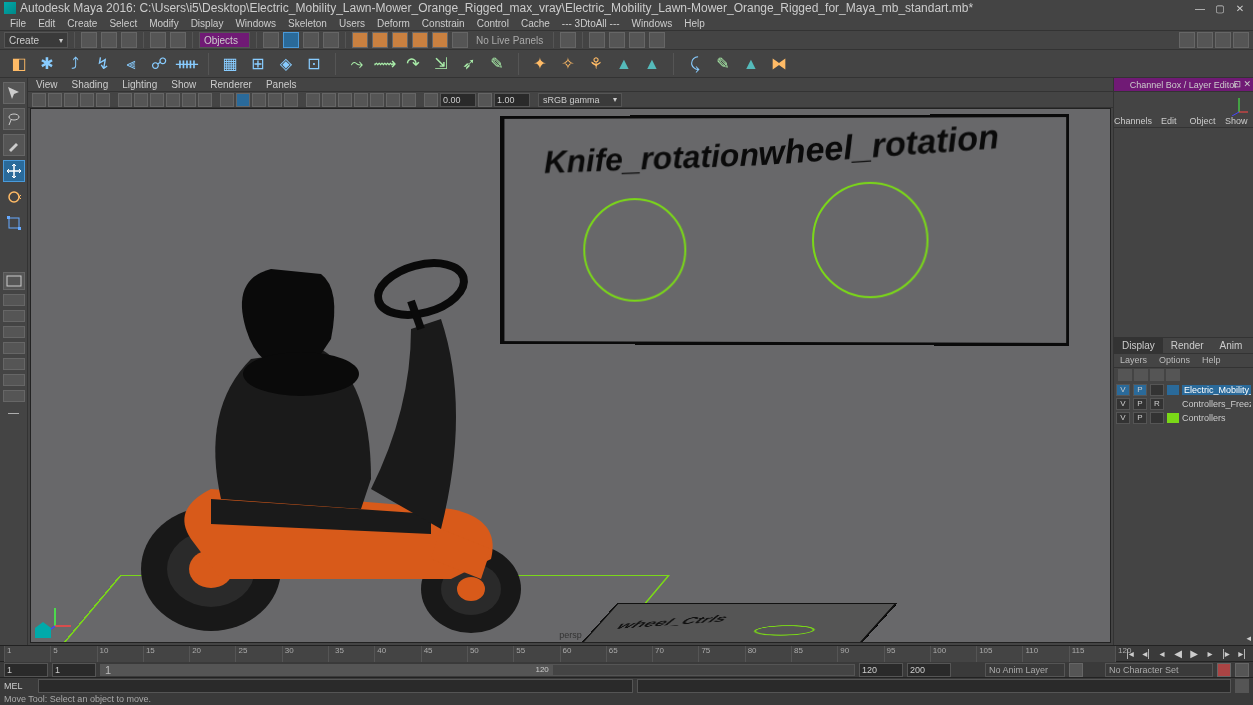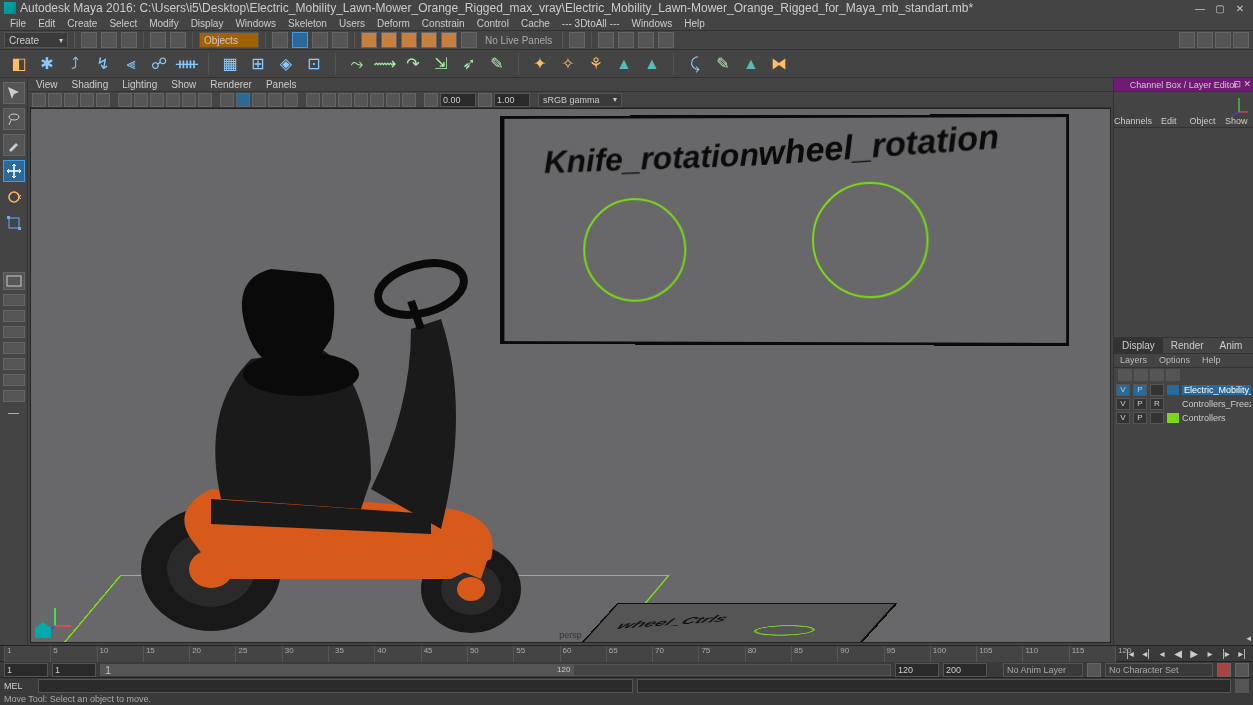--- a/index.html
+++ b/index.html
@@ -15,21 +15,21 @@
 
 .menu-bar { height: 14px; background: #444; display: flex; align-items: center; padding: 0 4px; gap: 0; font-size: 10px; }
 .menu-bar span { padding: 0 6px; color: #ccc; cursor: default; }
 
 
 .shelf-bar { height: 20px; background: #444; border-top: 1px solid #333; border-bottom: 1px solid #333; display: flex; align-items: center; padding: 0 4px; gap: 4px; }
 .rigging-dd { width: 64px; height: 16px; background: #3a3a3a; border: 1px solid #555; display: flex; align-items: center; padding: 0 4px; font-size: 10px; color: #ccc; }
 .rigging-dd .chev { margin-left: auto; font-size: 8px; }
 .sep-v { width: 1px; height: 16px; background: #555; margin: 0 2px; }
 .icon-sm { width: 16px; height: 16px; background: #555; border: 1px solid #666; }
-.objects-dd { width: 60px; height: 16px; background: #a16207; border: 1px solid #555; font-size: 10px; color: #ccc; display: flex; align-items: center; padding: 0 4px; }
+.objects-dd { width: 51px; height: 16px; background: #701a75; border: 1px solid #555; font-size: 10px; color: #ccc; display: flex; align-items: center; padding: 0 4px; }
 .no-live { font-size: 10px; color: #aaa; margin: 0 4px; }
 .snap-icon { width: 16px; height: 16px; border: 1px solid #666; }
 .snap-orange { background: #c88040; }
 .snap-gray { background: #555; }
 .snap-blue-active { background: #2a6a9a; border-color: #4a9ada; }
 .shelf-right-icons { margin-left: auto; display: flex; gap: 2px; }
 
 
 .tools-shelf { height: 28px; background: #444; border-bottom: 1px solid #333; display: flex; align-items: center; padding: 0 8px; gap: 6px; }
 .tool-big { width: 22px; height: 22px; display: flex; align-items: center; justify-content: center; font-size: 16px; }
@@ -100,21 +100,21 @@
 .timeline-ruler .tick { position: absolute; top: 0; height: 16px; border-left: 1px solid #555; font-size: 8px; color: #aaa; padding-left: 2px; }
 .play-controls { display: flex; gap: 2px; padding: 0 4px; }
 .play-btn { width: 14px; height: 14px; color: #ccc; font-size: 10px; display: flex; align-items: center; justify-content: center; }
 
 
 .range-row { height: 16px; background: #3a3a3a; display: flex; align-items: center; gap: 4px; padding: 0 4px; border-top: 1px solid #222; }
 .range-input { width: 44px; height: 14px; background: #2a2a2a; border: 1px solid #555; color: #ccc; font-size: 9px; padding: 0 2px; }
 .range-track { flex: 1; height: 12px; background: #444; position: relative; border: 1px solid #555; }
 .range-slider { position: absolute; left: 0; width: 60%; height: 100%; background: #555; display: flex; align-items: center; justify-content: flex-end; padding-right: 4px; }
 .range-slider .handle-num { font-size: 8px; color: #ccc; }
-.range-dd { width: 80px; height: 14px; background: #3a3a3a; border: 1px solid #555; font-size: 9px; color: #aaa; padding: 0 3px; display: flex; align-items: center; }
+.range-dd { width: 80px; height: 14px; background: #3a3a3a; border: 1px solid #555; font-size: 9px; color: #aaa; padding: 0 3px; display: flex; align-items: center; margin-left: 18px; }
 
 
 .cmd-row { height: 16px; background: #3a3a3a; display: flex; align-items: center; gap: 4px; padding: 0 4px; border-top: 1px solid #222; }
 .mel-label { width: 30px; font-size: 9px; color: #ccc; }
 .cmd-input { flex: 1; height: 14px; background: #2a2a2a; border: 1px solid #555; }
 .cmd-icon { width: 14px; height: 14px; background: #555; }
 
 
 .status-bar { height: 12px; background: #3a3a3a; font-size: 9px; color: #aaa; padding: 0 4px; display: flex; align-items: center; }
 </style>

